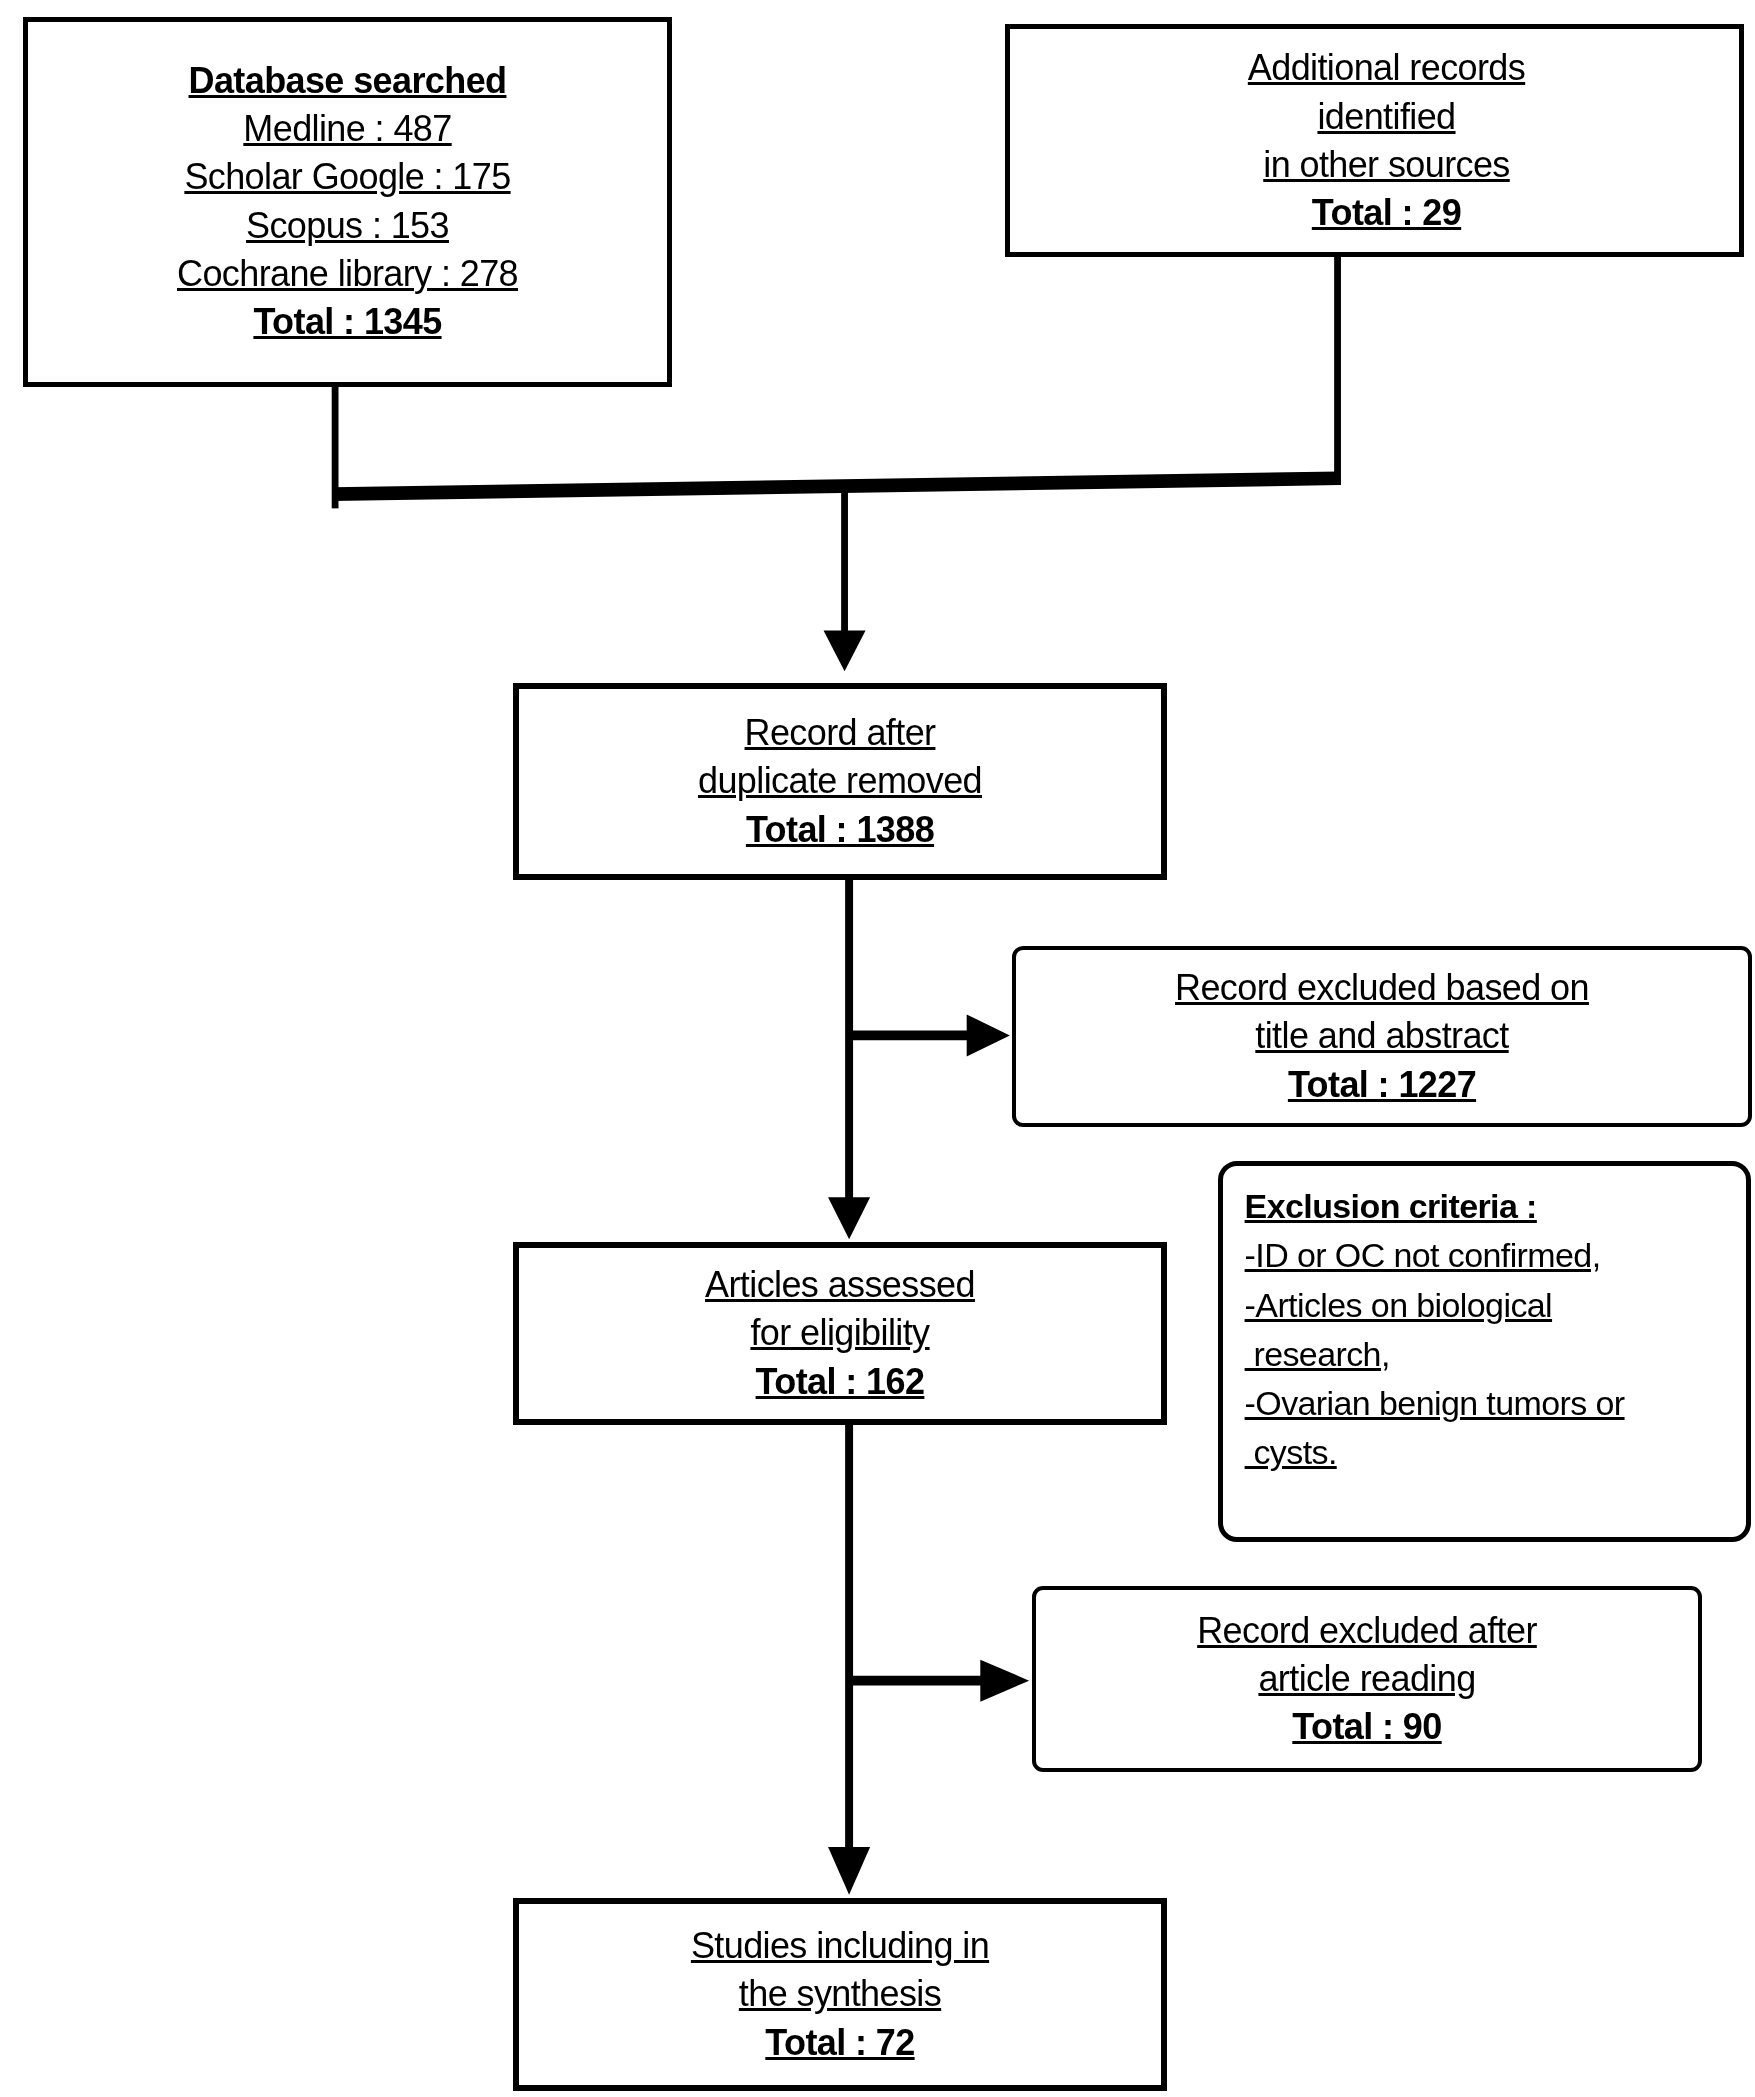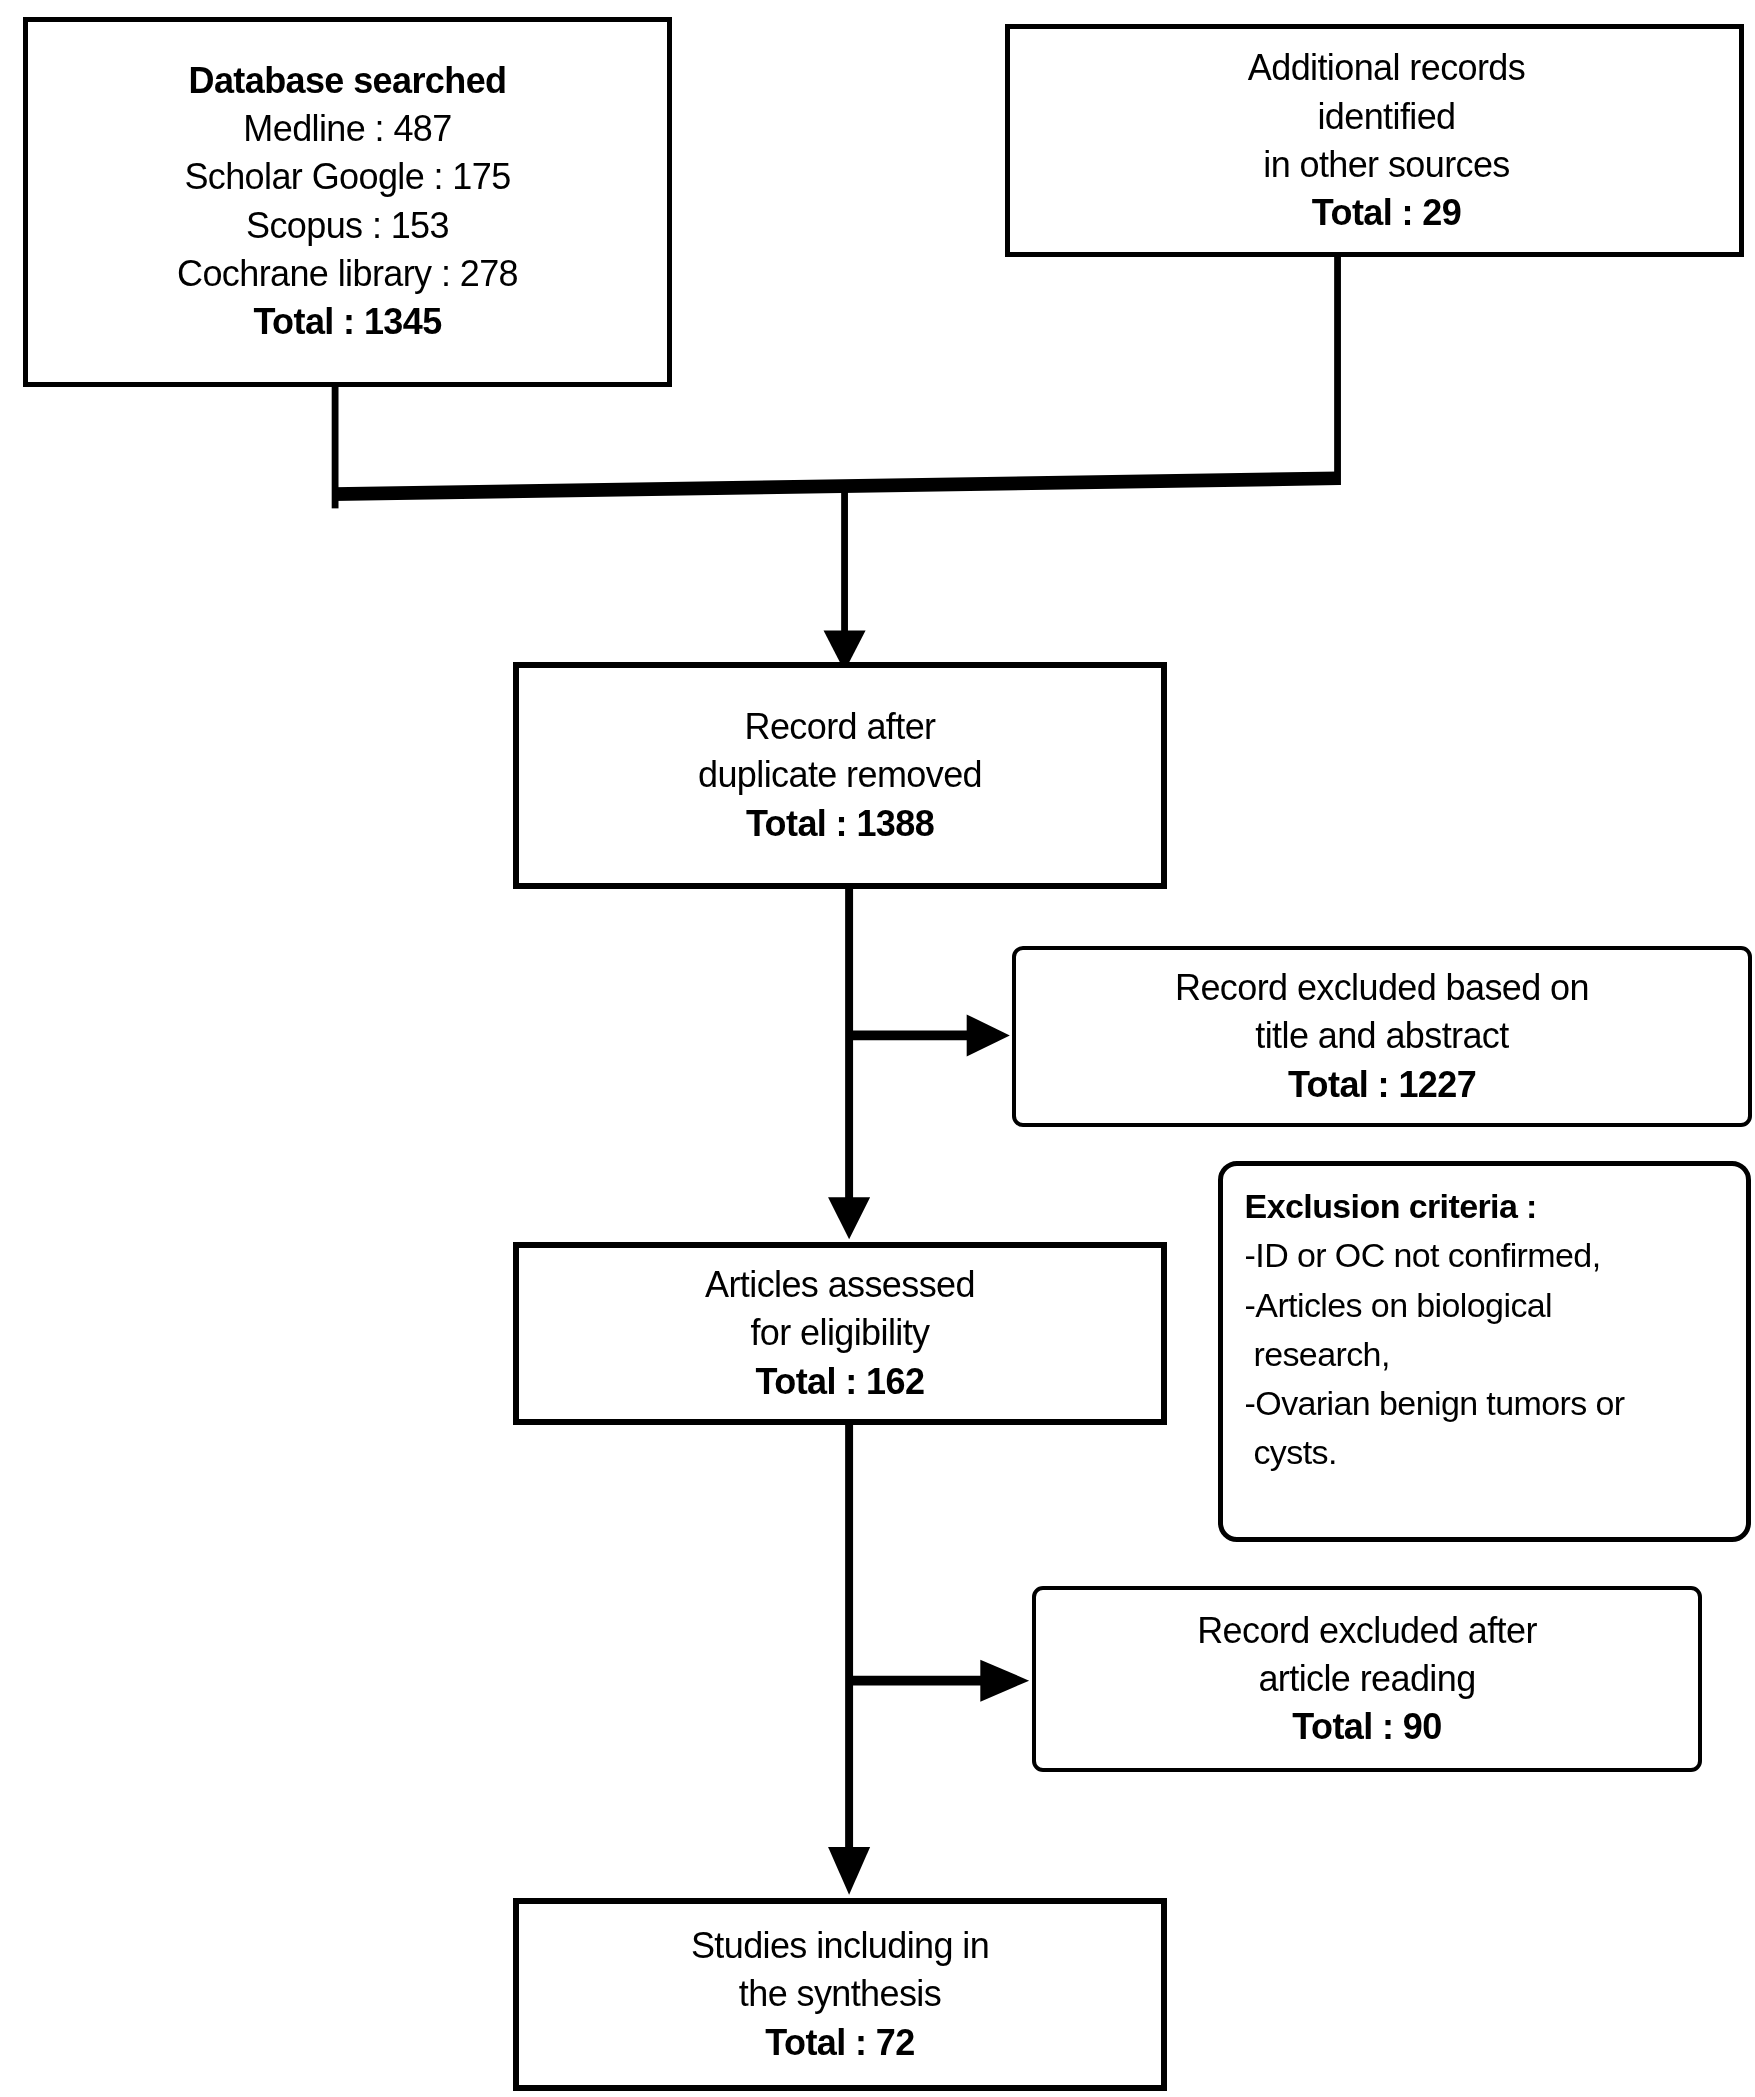--- a/index.html
+++ b/index.html
@@ -31,38 +31,39 @@
     background: #ffffff;
     border: 5.1px solid #000000;
     display: flex;
     flex-direction: column;
     justify-content: center;
     align-items: center;
     text-align: center;
     font-size: 36px;
     line-height: 1.34;
     letter-spacing: -0.6px;
+    text-decoration: underline;
   }
   .box.border-thick { border-width: 6.8px; }
   .box.border-thin  { border-width: 4.5px; border-radius: 11px;  }
   .box.align-left {
     justify-content: flex-start;
     align-items: flex-start;
     text-align: left;
     padding: 16px 11.4px 11.4px 21.6px;
     font-size: 34px;
     line-height: 1.45;
     border-radius: 19px;
   }
   .line { white-space: pre; }
   .bold { font-weight: 700; }
   
   #box-databases   { left: 23px;   top: 16.5px;   width: 649px; height: 370px; }
   #box-additional  { left: 1005px; top: 24.4px;   width: 739px; height: 233px; padding-left: 24px; }
-  #box-dedup       { left: 513px;  top: 662px; width: 654px; height: 227px; }
+  #box-dedup       { left: 513px;  top: 683px; width: 654px; height: 197px; }
   #box-excl-title  { left: 1012px; top: 946px; width: 740px; height: 181px; }
   #box-assessed    { left: 513px;  top: 1242px; width: 654px; height: 183px; }
   #box-criteria    { left: 1218px; top: 1161px; width: 533px;  height: 381px; }
   #box-excl-read   { left: 1032px; top: 1586px; width: 670px; height: 186px; }
   #box-included    { left: 513px;  top: 1898px; width: 654px; height: 193px; }
 </style>
 </head>
 <body>
 
 <div class="canvas">

